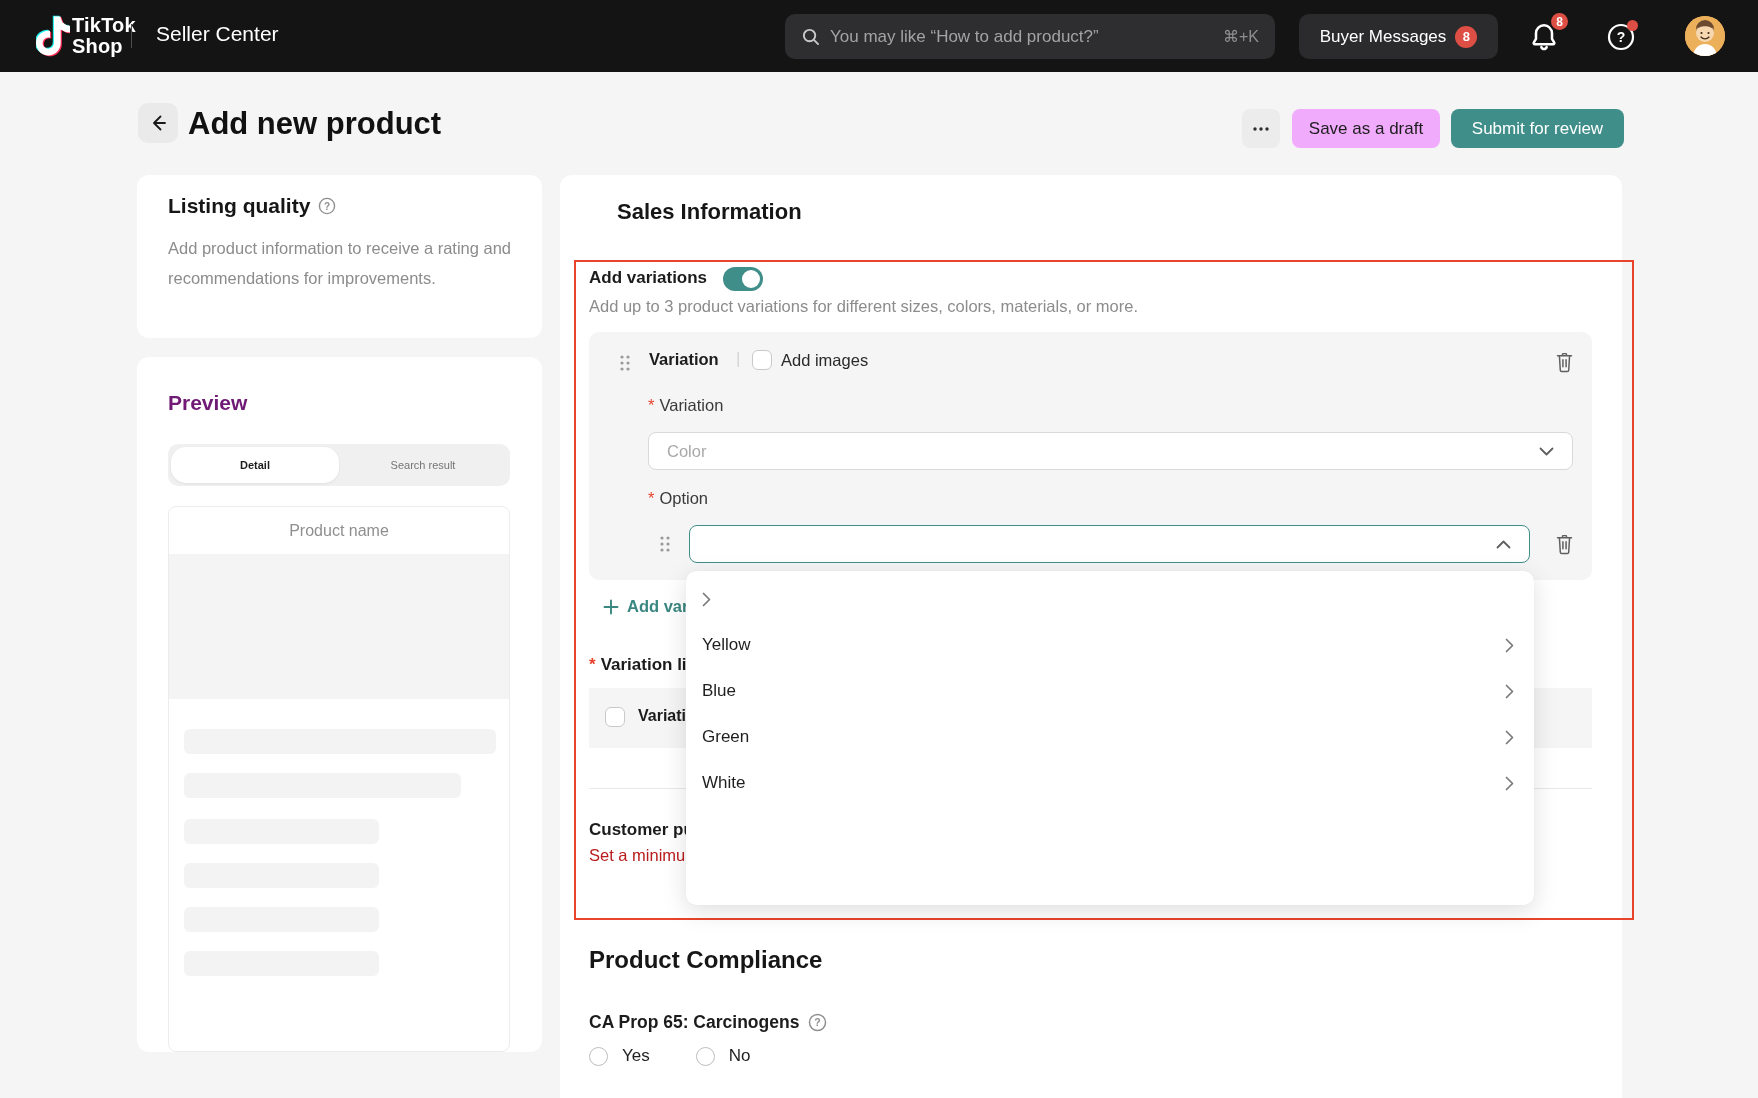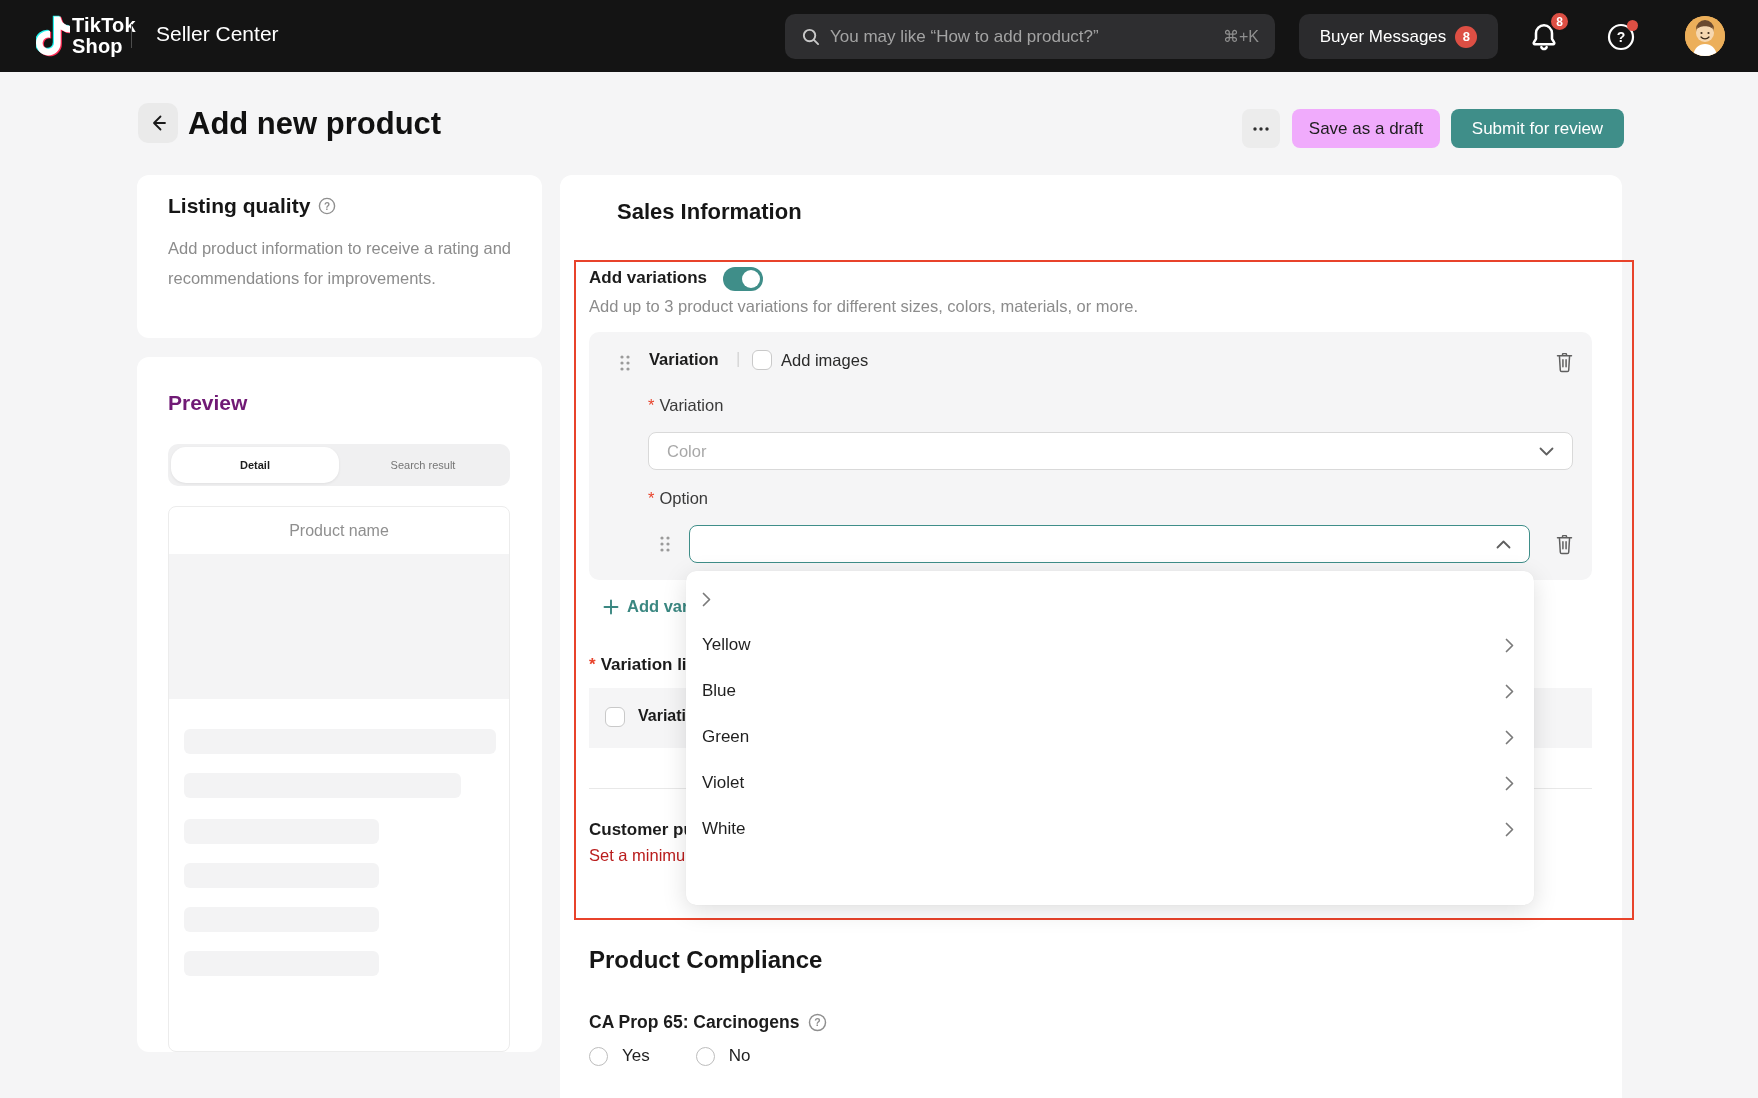--- a/index.html
+++ b/index.html
@@ -294,26 +294,20 @@
         <path d="M1.5 1.5 7.5 7.5 1.5 13.5" fill="none" stroke="#7a7a7a" stroke-width="1.7" stroke-linecap="round" stroke-linejoin="round"></path>
       </svg>
     </div>
   <div class="dd-item">
       <span class="grow">Green</span>
       <svg class="icon" width="9" height="15" viewBox="0 0 9 15">
         <path d="M1.5 1.5 7.5 7.5 1.5 13.5" fill="none" stroke="#7a7a7a" stroke-width="1.7" stroke-linecap="round" stroke-linejoin="round"></path>
       </svg>
     </div>
   <div class="dd-item">
-      <span class="grow">Violet</span>
-      <svg class="icon" width="9" height="15" viewBox="0 0 9 15">
-        <path d="M1.5 1.5 7.5 7.5 1.5 13.5" fill="none" stroke="#7a7a7a" stroke-width="1.7" stroke-linecap="round" stroke-linejoin="round"></path>
-      </svg>
-    </div>
-  <div class="dd-item">
       <span class="grow">White</span>
       <svg class="icon" width="9" height="15" viewBox="0 0 9 15">
         <path d="M1.5 1.5 7.5 7.5 1.5 13.5" fill="none" stroke="#7a7a7a" stroke-width="1.7" stroke-linecap="round" stroke-linejoin="round"></path>
       </svg>
     </div>
 </div>
 
 <div class="abs pc-title">Product Compliance</div>
 <div class="abs ca-label">
   <span>CA Prop 65: Carcinogens</span>

